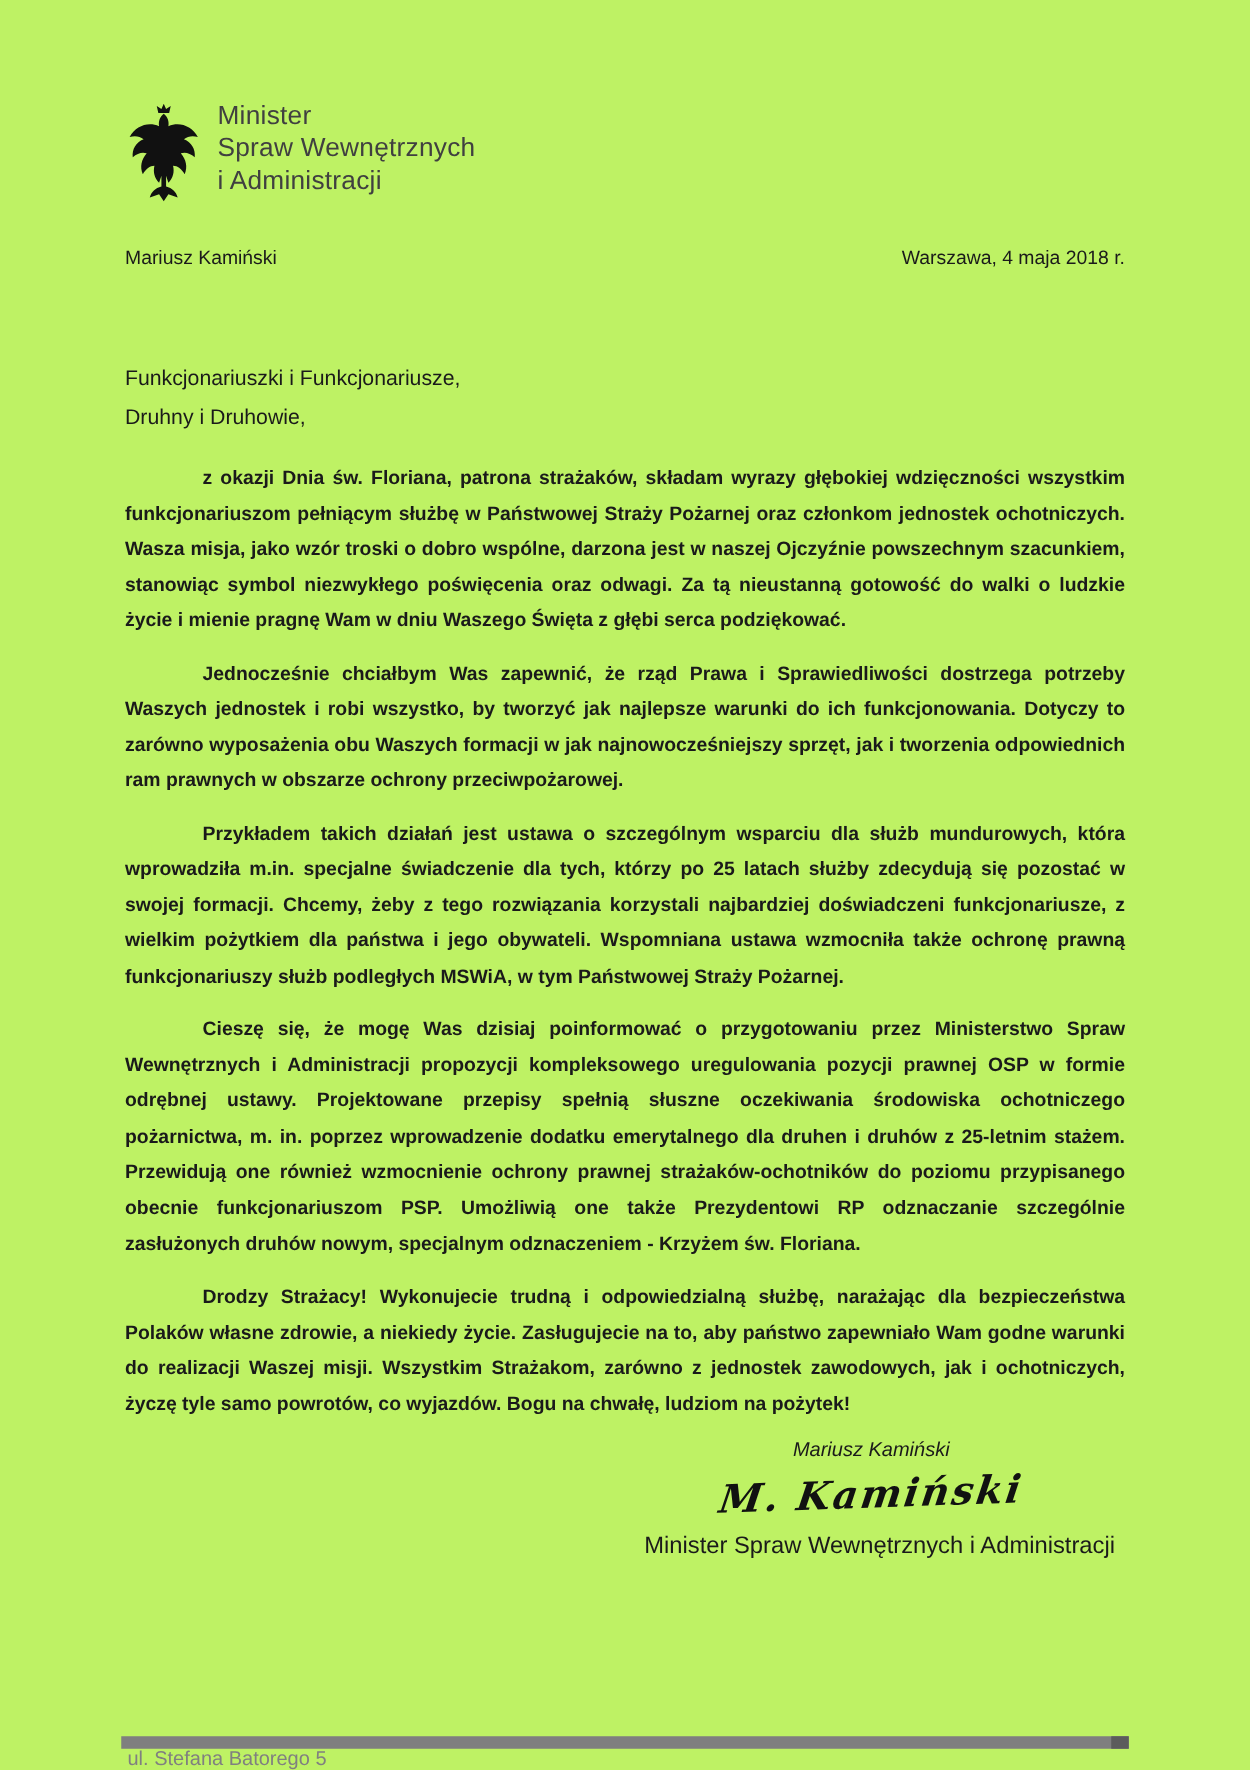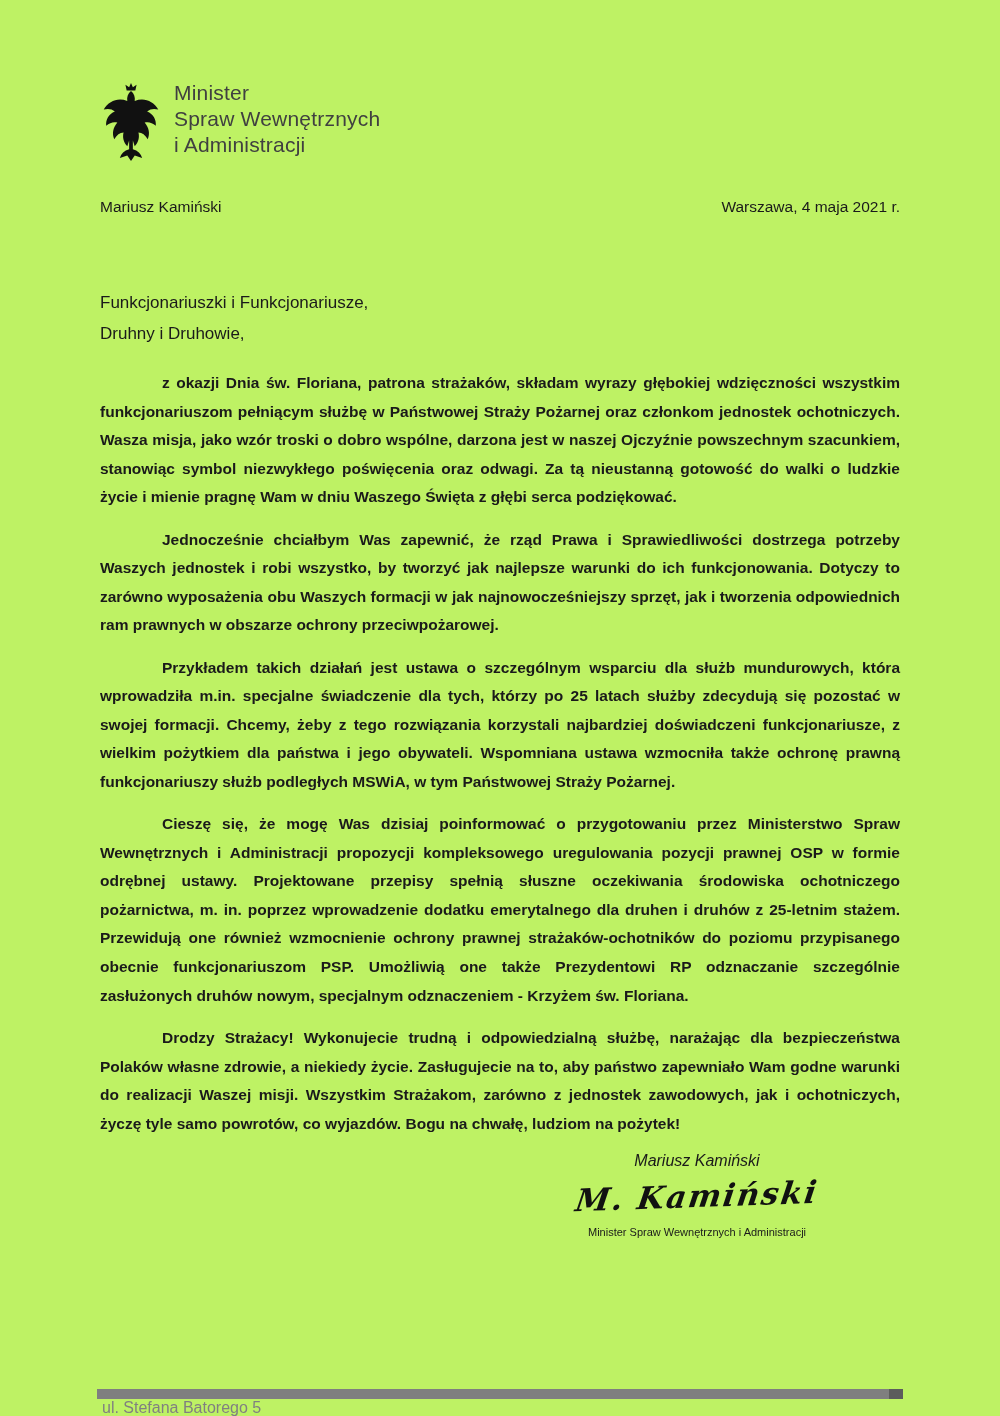--- a/index.html
+++ b/index.html
@@ -45,21 +45,21 @@
   .sig-name { font-style:italic; font-size:16px; }
   .sig-script {
     font-family:"DejaVu Serif", serif;
     font-style:italic; font-weight:bold;
     font-size:31px; color:#111;
     transform:rotate(-2deg) skewX(-10deg);
     margin:8px 0 4px 0;
     letter-spacing:2px;
     white-space:nowrap;
   }
-  .sig-title { font-size:11px; margin-top:12px; }
+  .sig-title { font-size:19px; margin-top:12px;text-align:right; }
   .footer {
     position:absolute; left:102px; top:1396px;
     font-size:16px; line-height:1.55; color:#808080;
   }
   .footer .site { color:#2b2b2b;font-weight:bold; }
   .bottom-bar {
     position:absolute; left:97px; right:97px; bottom:17px;
     height:10px; background:#7f7f7f;
   }
   .bottom-bar .cap {
@@ -106,21 +106,21 @@
     </div>
     <div class="ministry">
       <div>Minister</div>
       <div>Spraw Wewnętrznych</div>
       <div>i Administracji</div>
     </div>
   </div>
 
   <div class="meta-row">
     <span>Mariusz Kamiński</span>
-    <span>Warszawa, 4 maja 2021 r.</span>
+    <span>Warszawa, 4 maja 2018 r.</span>
   </div>
 
   <div class="salutation">
     <div>Funkcjonariuszki i Funkcjonariusze,</div>
     <div>Druhny i Druhowie,</div>
   </div>
 
   <div class="body-text">
     <p>z okazji Dnia św. Floriana, patrona strażaków, składam wyrazy głębokiej wdzięczności wszystkim funkcjonariuszom pełniącym służbę w Państwowej Straży Pożarnej oraz członkom jednostek ochotniczych. Wasza misja, jako wzór troski o dobro wspólne, darzona jest w naszej Ojczyźnie powszechnym szacunkiem, stanowiąc symbol niezwykłego poświęcenia oraz odwagi. Za tą nieustanną gotowość do walki o ludzkie życie i mienie pragnę Wam w dniu Waszego Święta z głębi serca podziękować.</p>
     <p>Jednocześnie chciałbym Was zapewnić, że rząd Prawa i Sprawiedliwości dostrzega potrzeby Waszych jednostek i robi wszystko, by tworzyć jak najlepsze warunki do ich funkcjonowania. Dotyczy to zarówno wyposażenia obu Waszych formacji w jak najnowocześniejszy sprzęt, jak i tworzenia odpowiednich ram prawnych w obszarze ochrony przeciwpożarowej.</p>

